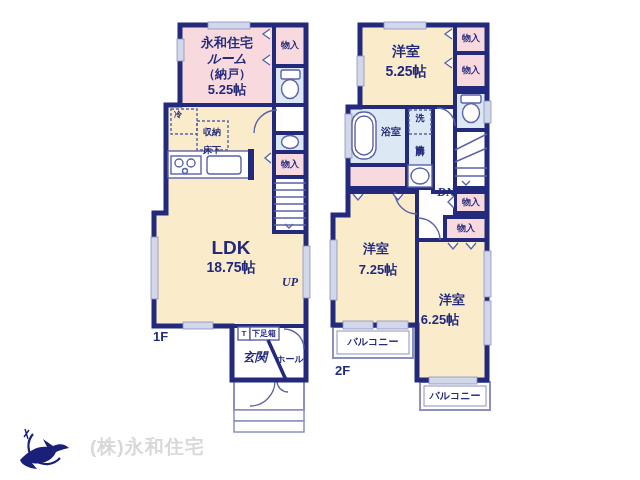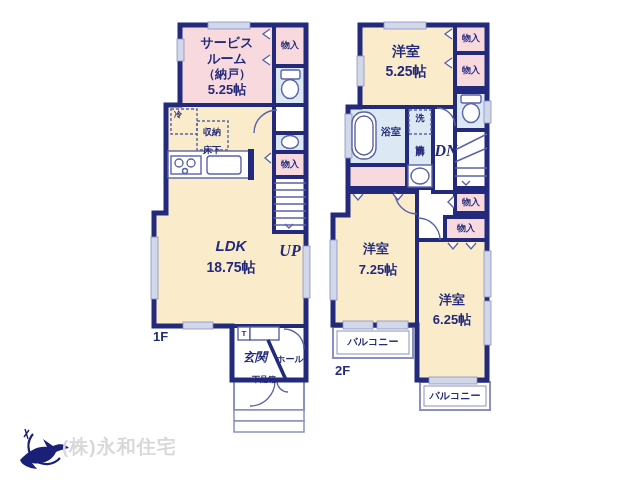--- a/index.html
+++ b/index.html
@@ -2,22 +2,22 @@
 <html><head>
 <meta charset="utf-8">
 <style>
   html,body{margin:0;padding:0;background:#ffffff;}
   body{width:640px;height:480px;position:relative;font-family:"Liberation Sans",sans-serif;overflow:hidden;}
   #plan-svg{position:absolute;left:0;top:0;}
   .lbl{position:absolute;color:#232a7c;font-weight:bold;white-space:nowrap;line-height:1;transform:translateX(-50%);}
   .nofx{transform:none;}
   .fs8{font-size:8px;}  .fs9{font-size:9px;}  .fs10{font-size:10px;}
   .fs11{font-size:12px;}.fs12{font-size:12px;}.fs13{font-size:13px;}
-  .fs14{font-size:14px;}.fs17{font-size:15px;font-style:italic;}.fs19{font-size:19px;}
-  .updn{font-family:"Liberation Serif",serif;font-style:italic;font-size:16px;}
+  .fs14{font-size:14px;}.fs17{font-size:19px;}.fs19{font-size:19px;margin-left:28px;}
+  .updn{font-family:"Liberation Serif",serif;font-style:italic;font-size:12px;margin-top:43px;}
   .vert{writing-mode:vertical-rl;transform:none;letter-spacing:1px;}
   .company{color:#d8d8d8;font-weight:bold;transform:none;letter-spacing:1px;}
 </style>
 </head>
 <body>
 
 <svg id="plan-svg" width="640" height="480" viewBox="0 0 640 480">
 
   <rect x="234" y="380" width="70" height="30" fill="#ffffff" stroke="#8a90c0" stroke-width="2"></rect>
   <rect x="234" y="410" width="70" height="11" fill="#ffffff" stroke="#8a90c0" stroke-width="1.5"></rect>
@@ -139,50 +139,50 @@
 
   <g>
     <path d="M33,434 A16.5,16.5 0 1 0 60,458" fill="none" stroke="#1a1f78" stroke-width="2.2"></path>
     <path d="M20,460 C30,450 38,446 47,447 L43,439 L53,446 C60,443 65,444 69,448 C64,449 60,450 56,452 C52,461 42,465 32,463 L37,469 C28,468 22,465 20,460 Z" fill="#1a1f78"></path>
     <path d="M25,429 L28,439 M29,430 L24,437" stroke="#1a1f78" stroke-width="1.4" fill="none"></path>
   </g>
 </svg>
 
 <div>
 
-  <div class="lbl fs13" style="left:227px;top:36px;">サービス</div>
-  <div class="lbl fs13" style="left:227px;top:52px;">ルーム</div>
+  <div class="lbl fs13" style="left:227px;top:36px;">永和住宅</div>
+  <div class="lbl fs13" style="left:227px;top:52px;font-style:italic;">ルーム</div>
   <div class="lbl fs11" style="left:227px;top:68px;">（納戸）</div>
   <div class="lbl fs13" style="left:227px;top:83px;">5.25帖</div>
   <div class="lbl fs9" style="left:290px;top:41px;">物入</div>
   <div class="lbl fs8 nofx" style="left:174px;top:111px;">冷</div>
   <div class="lbl fs9" style="left:212px;top:125px;margin-top:21px;">床下</div>
   <div class="lbl fs9" style="left:212px;top:128px;">収納</div>
   <div class="lbl fs9" style="left:290px;top:160px;">物入</div>
   <div class="lbl fs17" style="left:231px;top:238px;">LDK</div>
   <div class="lbl fs14" style="left:231px;top:260px;">18.75帖</div>
-  <div class="lbl updn" style="left:290px;top:243px;">UP</div>
+  <div class="lbl updn" style="left:290px;top:233px;">UP</div>
   <div class="lbl fs8" style="left:244px;top:330px;">T</div>
-  <div class="lbl fs8" style="left:264px;top:330px;margin-top:46px;">下足箱</div>
+  <div class="lbl fs8" style="left:264px;top:330px;">下足箱</div>
   <div class="lbl fs12" style="left:255px;top:351px;font-style:italic;">玄関</div>
   <div class="lbl fs9" style="left:290px;top:355px;text-align:right;">ホール</div>
   <div class="lbl fs13 nofx" style="left:153px;top:330px;">1F</div>
 
   <div class="lbl fs14" style="left:406px;top:44px;">洋室</div>
   <div class="lbl fs14" style="left:406px;top:64px;">5.25帖</div>
   <div class="lbl fs9" style="left:471px;top:34px;">物入</div>
   <div class="lbl fs9" style="left:471px;top:66px;">物入</div>
   <div class="lbl fs10" style="left:391px;top:127px;">浴室</div>
   <div class="lbl fs9" style="left:420px;top:114px;">洗</div>
   <div class="lbl fs9 vert" style="left:415px;top:138px;">洗面所</div>
   <div class="lbl updn" style="left:446px;top:143px;">DN</div>
   <div class="lbl fs9" style="left:471px;top:198px;">物入</div>
   <div class="lbl fs9" style="left:466px;top:224px;">物入</div>
   <div class="lbl fs13" style="left:376px;top:242px;">洋室</div>
   <div class="lbl fs13" style="left:378px;top:263px;">7.25帖</div>
   <div class="lbl fs13" style="left:452px;top:293px;">洋室</div>
-  <div class="lbl fs13" style="left:452px;top:313px;">6.25帖</div>
+  <div class="lbl fs13" style="left:440px;top:313px;">6.25帖</div>
   <div class="lbl fs10" style="left:373px;top:337px;">バルコニー</div>
   <div class="lbl fs10" style="left:455px;top:391px;">バルコニー</div>
   <div class="lbl fs13 nofx" style="left:335px;top:364px;">2F</div>
 
   <div class="lbl fs19 company" style="left:62px;top:437px;">(株)永和住宅</div>
 </div>
 
 </body></html>

